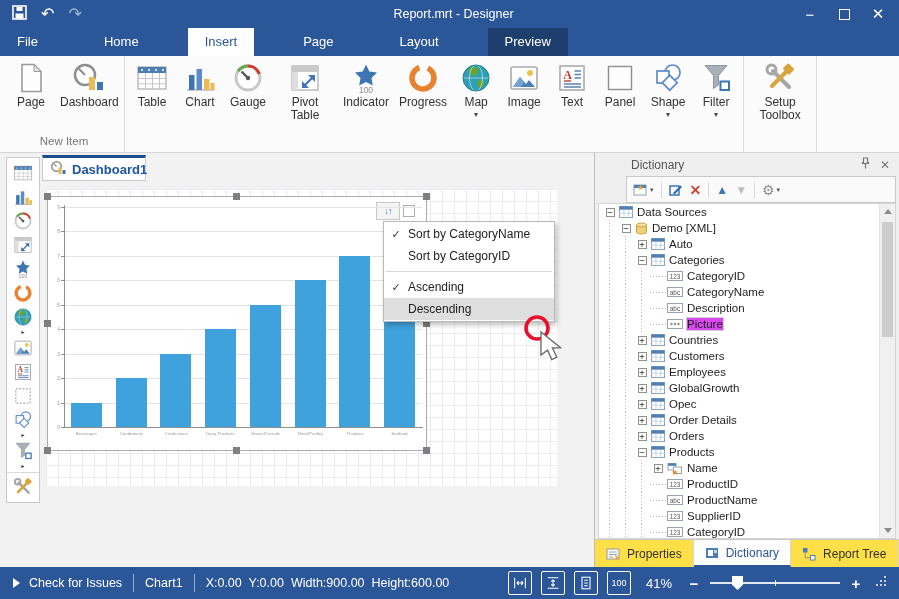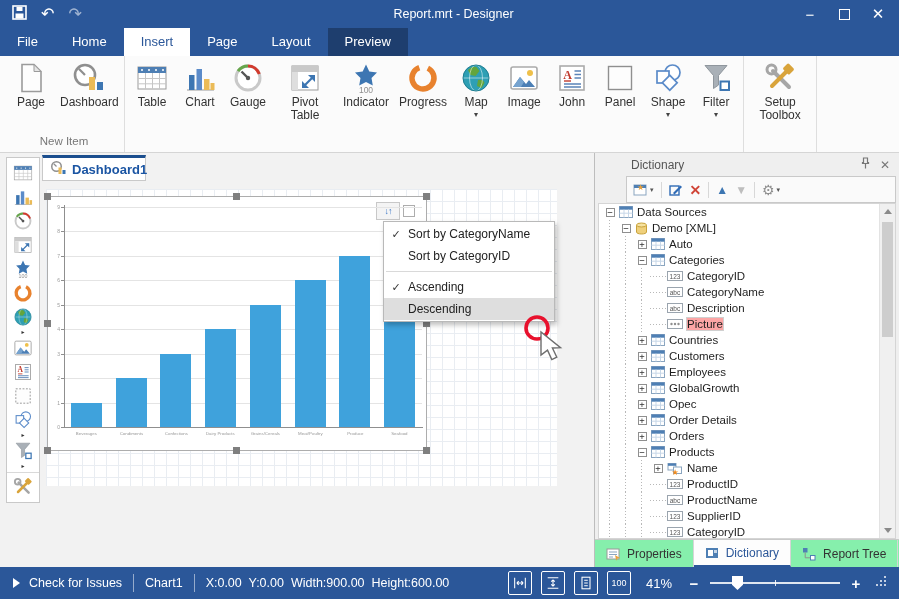--- a/index.html
+++ b/index.html
@@ -76,26 +76,26 @@
   .dp-tree{position:absolute;left:3px;right:3px;top:50px;bottom:28px;background:#fff;border:1px solid #D5D5D5;overflow:hidden;}
   .trow{height:16px;display:flex;align-items:center;font-size:11.5px;color:#1E1E1E;padding-left:3px;white-space:nowrap;}
   .guide{width:16px;height:16px;flex:0 0 16px;background-image:linear-gradient(#B8B8B8 34%,rgba(0,0,0,0) 34%);
          background-size:1px 3px;background-repeat:repeat-y;background-position:7px 0;}
   .gcell{width:16px;height:16px;flex:0 0 16px;display:flex;align-items:center;justify-content:center;}
   .exp{width:9px;height:9px;box-sizing:border-box;border:1px solid #8F8F8F;background:#fff;font-size:9px;line-height:6px;
        text-align:center;color:#333;font-family:"DejaVu Sans Mono",monospace;}
   .stub{width:16px;height:16px;flex:0 0 16px;background-image:linear-gradient(to right,#B8B8B8 34%,rgba(0,0,0,0) 34%);
         background-size:3px 1px;background-repeat:repeat-x;background-position:0 8px;}
   .ticon{margin:0 4px 0 1px;display:flex;align-items:center;}
-  .tlabel.sel{background:#fca5a5;outline:1px solid #D0D0D0;}
+  .tlabel.sel{background:#d946ef;outline:1px solid #D0D0D0;}
   .scrollbar{position:absolute;right:0;top:0;bottom:0;width:15px;background:#F0F0F0;border-left:1px solid #E3E3E3;}
   .sb-up{position:absolute;top:5px;left:4px;width:0;height:0;border-left:4px solid transparent;border-right:4px solid transparent;border-bottom:5px solid #8A8A8A;}
   .sb-dn{position:absolute;bottom:5px;left:4px;width:0;height:0;border-left:4px solid transparent;border-right:4px solid transparent;border-top:5px solid #8A8A8A;}
   .sb-thumb{position:absolute;left:2px;right:2px;top:18px;height:115px;background:#CDCDCD;}
-  .dp-tabs{position:absolute;left:0;right:0;bottom:0;height:27px;background:#86efac;border-top:1px solid #C9C9C9;display:flex;font-size:12px;color:#333;}
+  .dp-tabs{position:absolute;left:0;right:0;bottom:0;height:27px;background:#fde047;border-top:1px solid #C9C9C9;display:flex;font-size:12px;color:#333;}
   .dptab{display:flex;align-items:center;gap:6px;padding:0 11px;border-right:1px solid #D5D5D5;cursor:default;box-sizing:border-box;}
   .dptab.active{background:#FDFDFD;color:#2B5799;border-bottom:2px solid #2B5799;}
   
   .statusbar{position:absolute;left:0;bottom:0;width:899px;height:32px;background:#2B5799;color:#fff;
              display:flex;align-items:center;font-size:12.5px;}
   .sbl{display:flex;align-items:center;margin-left:13px;}
   .sb-play{width:0;height:0;border-top:5px solid transparent;border-bottom:5px solid transparent;border-left:7px solid #fff;margin-right:9px;}
   .sb-sep{width:1px;height:18px;background:rgba(255,255,255,.5);margin:0 11px;}
   .coords{white-space:pre;}
   .sbr{margin-left:auto;display:flex;align-items:center;gap:9px;padding-right:12px;}
@@ -129,21 +129,21 @@
     <div class="tb-right">
       <div class="wc">−</div>
       <div class="wc">
           <span class="maxbox"></span>
         </div>
       <div class="wc">✕</div>
     </div>
   </div>
 
   <div class="menubar">
-    <div id="menu-tabs" style="display:flex;">
+    <div id="menu-tabs" style="display:flex;gap:32px;">
         <div class="mtab">File</div>
         <div class="mtab">Home</div>
         <div class="mtab active">Insert</div>
         <div class="mtab">Page</div>
         <div class="mtab">Layout</div>
         <div class="mtab dark">Preview</div>
       </div>
     <div class="mb-right">
       <span>
         <svg width="14" height="14" viewBox="0 0 14 14">
@@ -279,21 +279,21 @@
           </div>
           <div class="ritem">
             <div class="ricon">
               <svg width="32" height="32" viewBox="0 0 32 32">
                 <rect x="4" y="4" width="24" height="24" fill="#fff" stroke="#ABABAB" stroke-width="1.6"></rect>
                 <text x="11.5" y="16.5" font-size="12" font-weight="bold" fill="#C13B2E" text-anchor="middle" font-family="Liberation Serif,serif">A</text>
                 <path d="M8 19 H15" stroke="#C13B2E" stroke-width="1.4"></path>
                 <path d="M18.5 9 H25 M18.5 12.5 H25 M18.5 16 H25 M8 22 H25 M8 25 H25" stroke="#5B84B8" stroke-width="1.5"></path>
               </svg>
             </div>
-            <div class="rtext">John</div>
+            <div class="rtext">Text</div>
           </div>
           <div class="ritem">
             <div class="ricon">
               <svg width="32" height="32" viewBox="0 0 32 32">
                 <rect x="4.5" y="4.5" width="23" height="23" fill="#FDFDFD" stroke="#8F8F8F" stroke-width="1.4"></rect>
               </svg>
             </div>
             <div class="rtext">Panel</div>
           </div>
           <div class="ritem">

